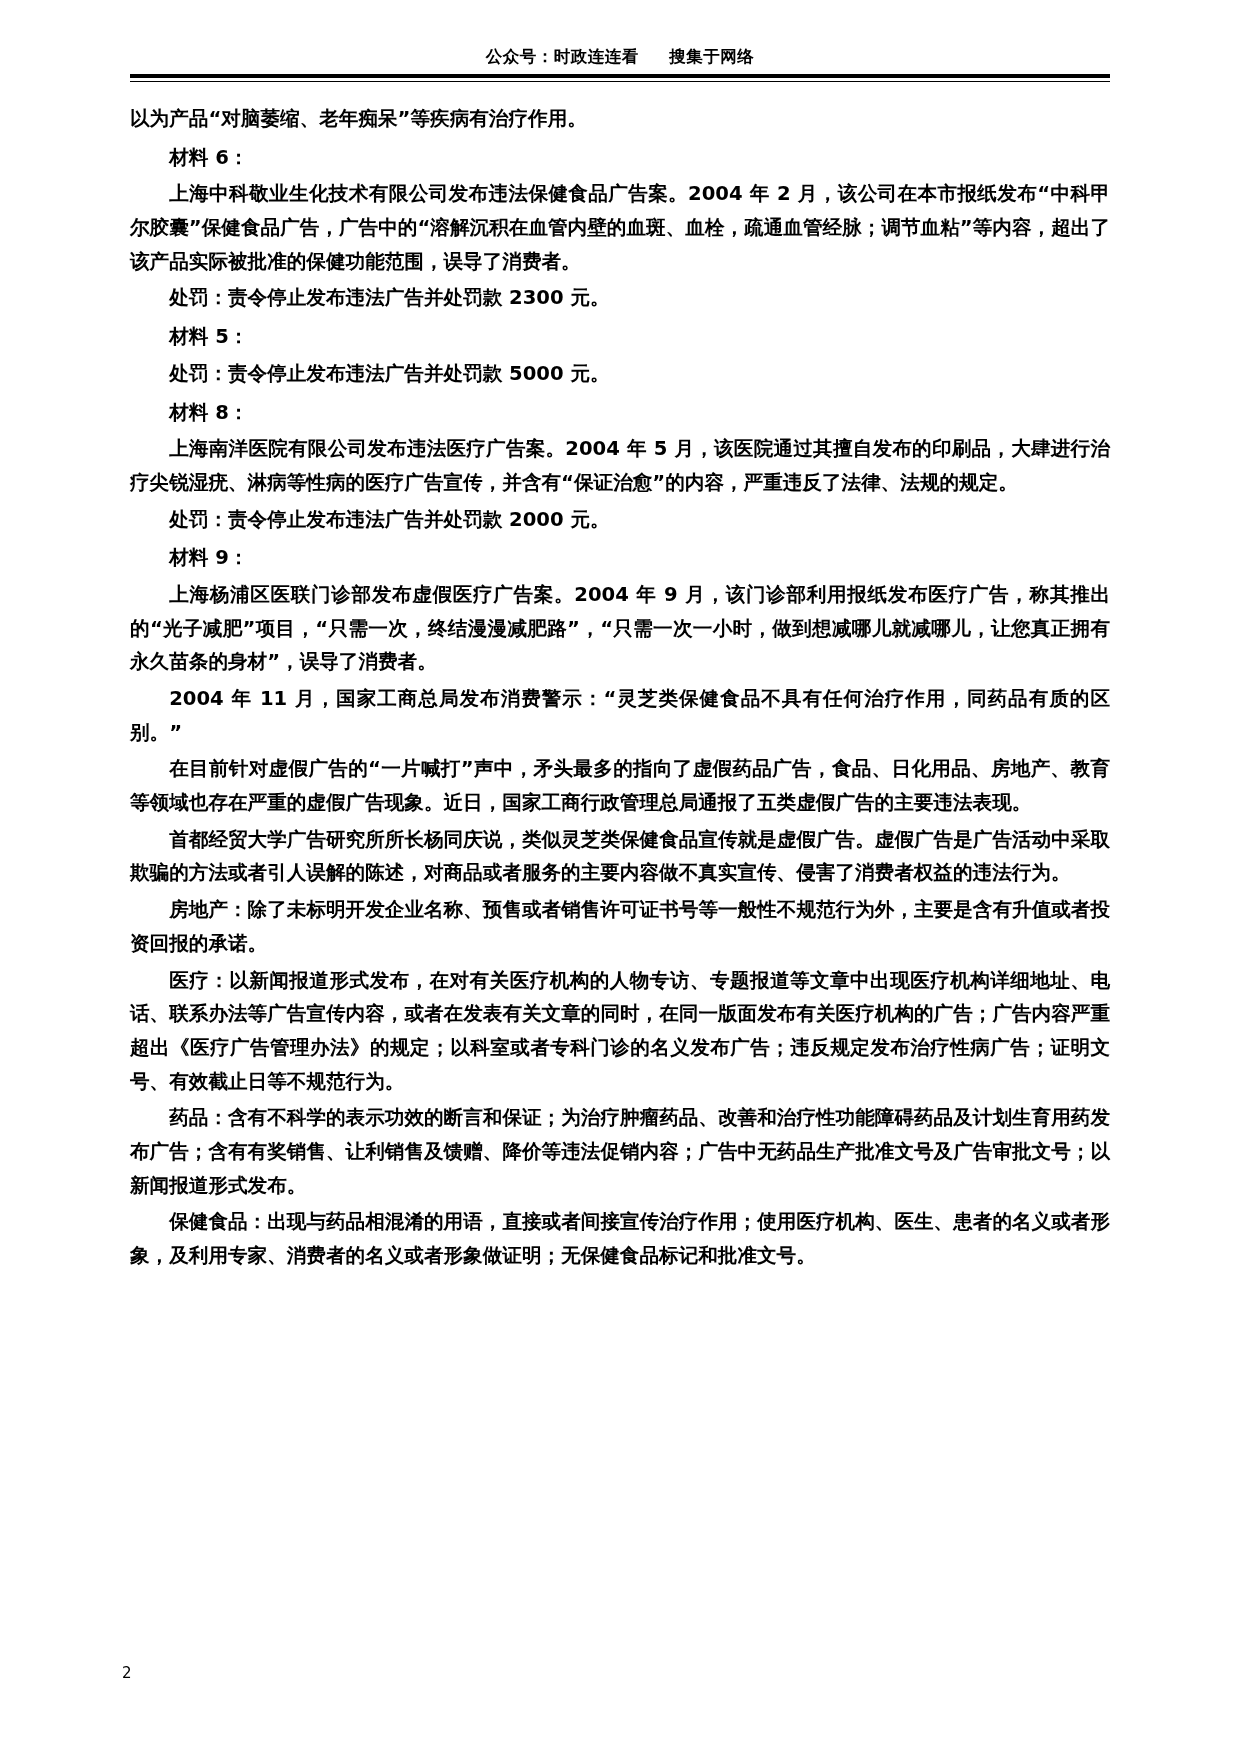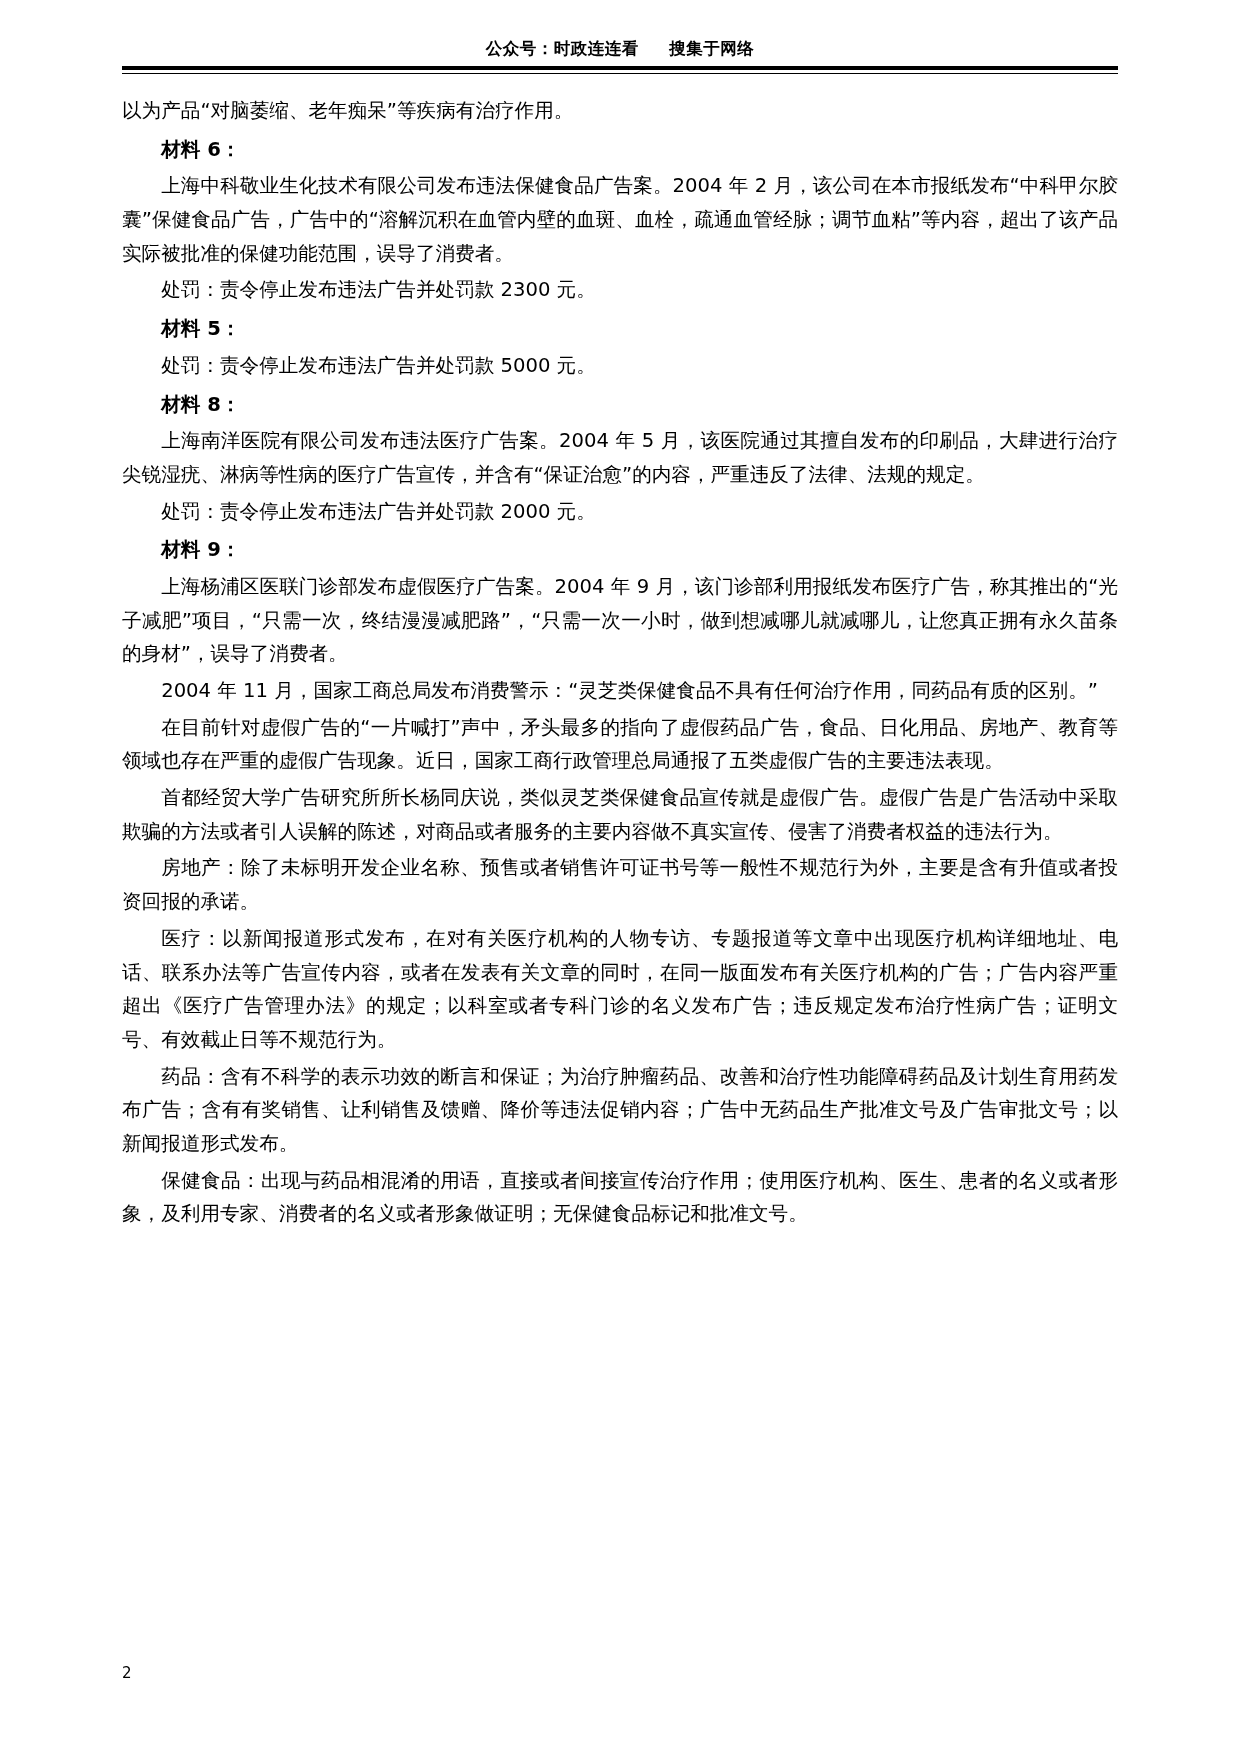--- a/index.html
+++ b/index.html
@@ -12,21 +12,21 @@
     height: 1754px;
     font-family: "DejaVu Sans", "Liberation Sans", sans-serif;
     color: #000000;
     position: relative;
     overflow: hidden;
   }
   .page {
     width: 1240px;
     height: 1714px;
     box-sizing: border-box;
-    padding: 0;
+    padding: 8px;
     position: relative;
   }
   .header {
     text-align: center;
     font-size: 16.5px;
     font-weight: bold;
     letter-spacing: 0.5px;
     padding-top: 38px;
     padding-bottom: 6px;
   }
@@ -48,20 +48,21 @@
   .content {
     margin: 0 122px;
     padding-top: 20px;
     font-size: 19.6px;
     line-height: 1.72;
     text-align: justify;
     text-justify: inter-ideograph;
   }
   p {
     margin: 0 0 2px 0;
+    font-weight: bold;
   }
   .mat-title {
     font-weight: bold;
     text-indent: 2em;
     margin-top: 5px;
     margin-bottom: 3px;
   }
   .punish {
     text-indent: 2em;
     margin-bottom: 3px;

